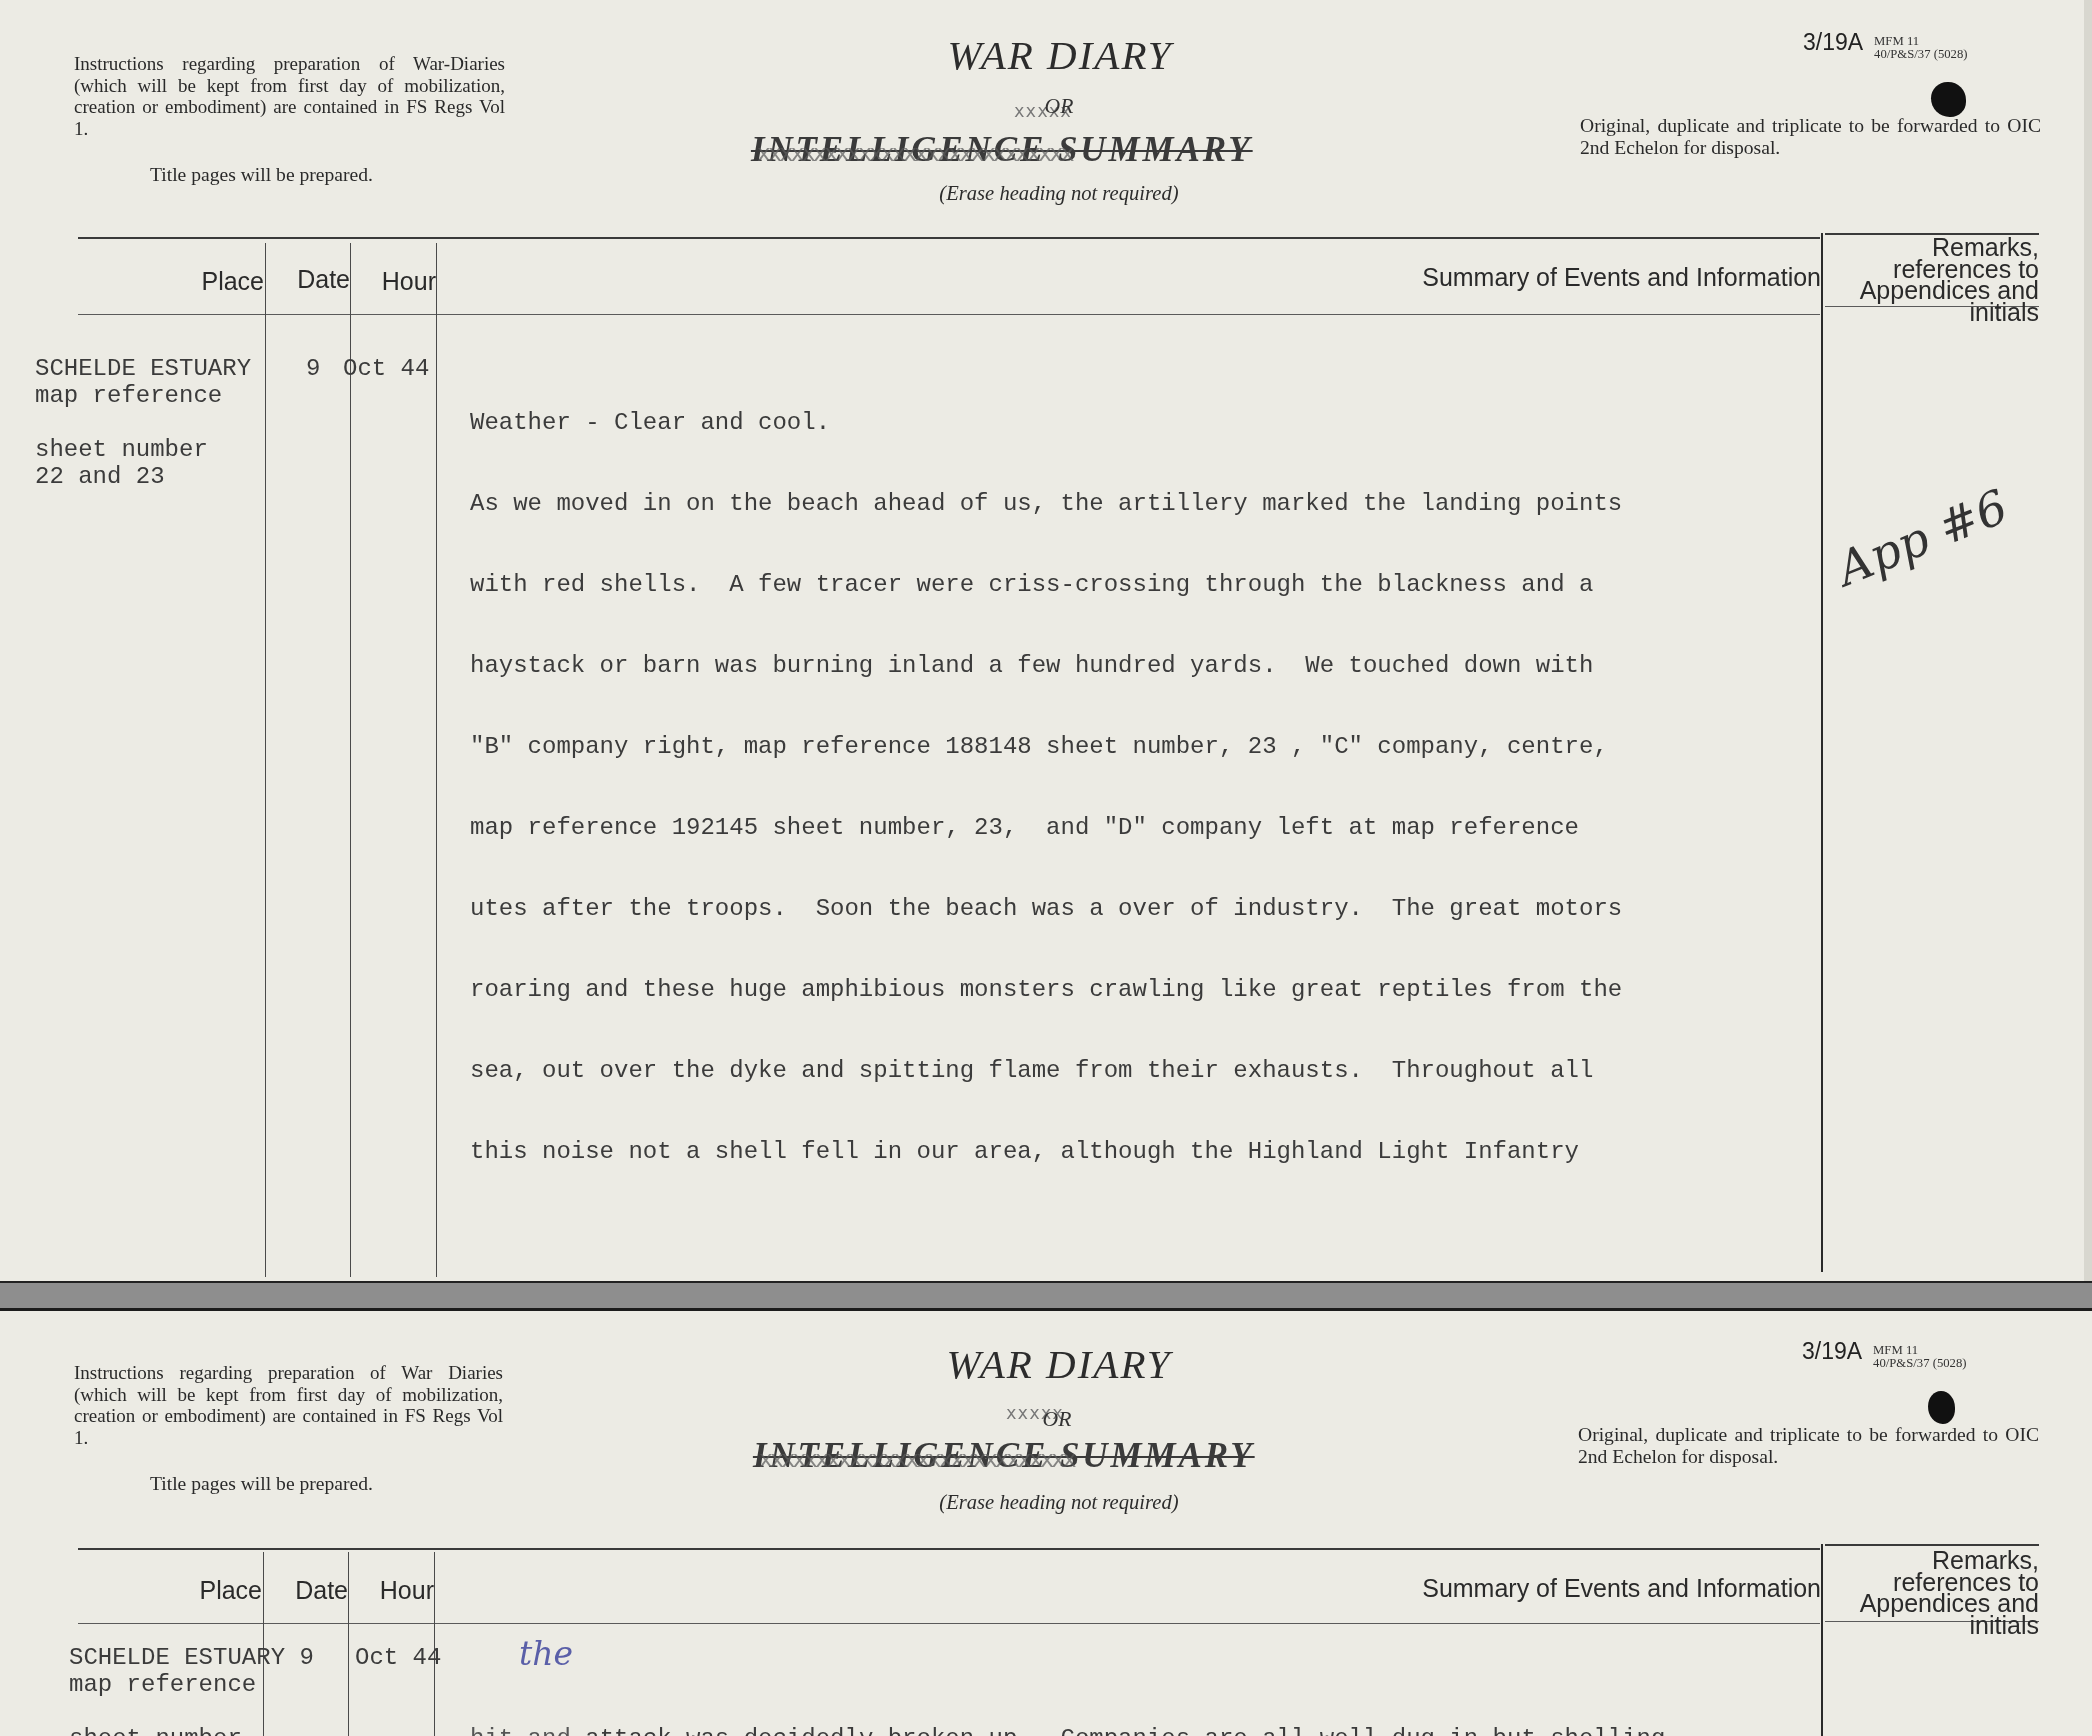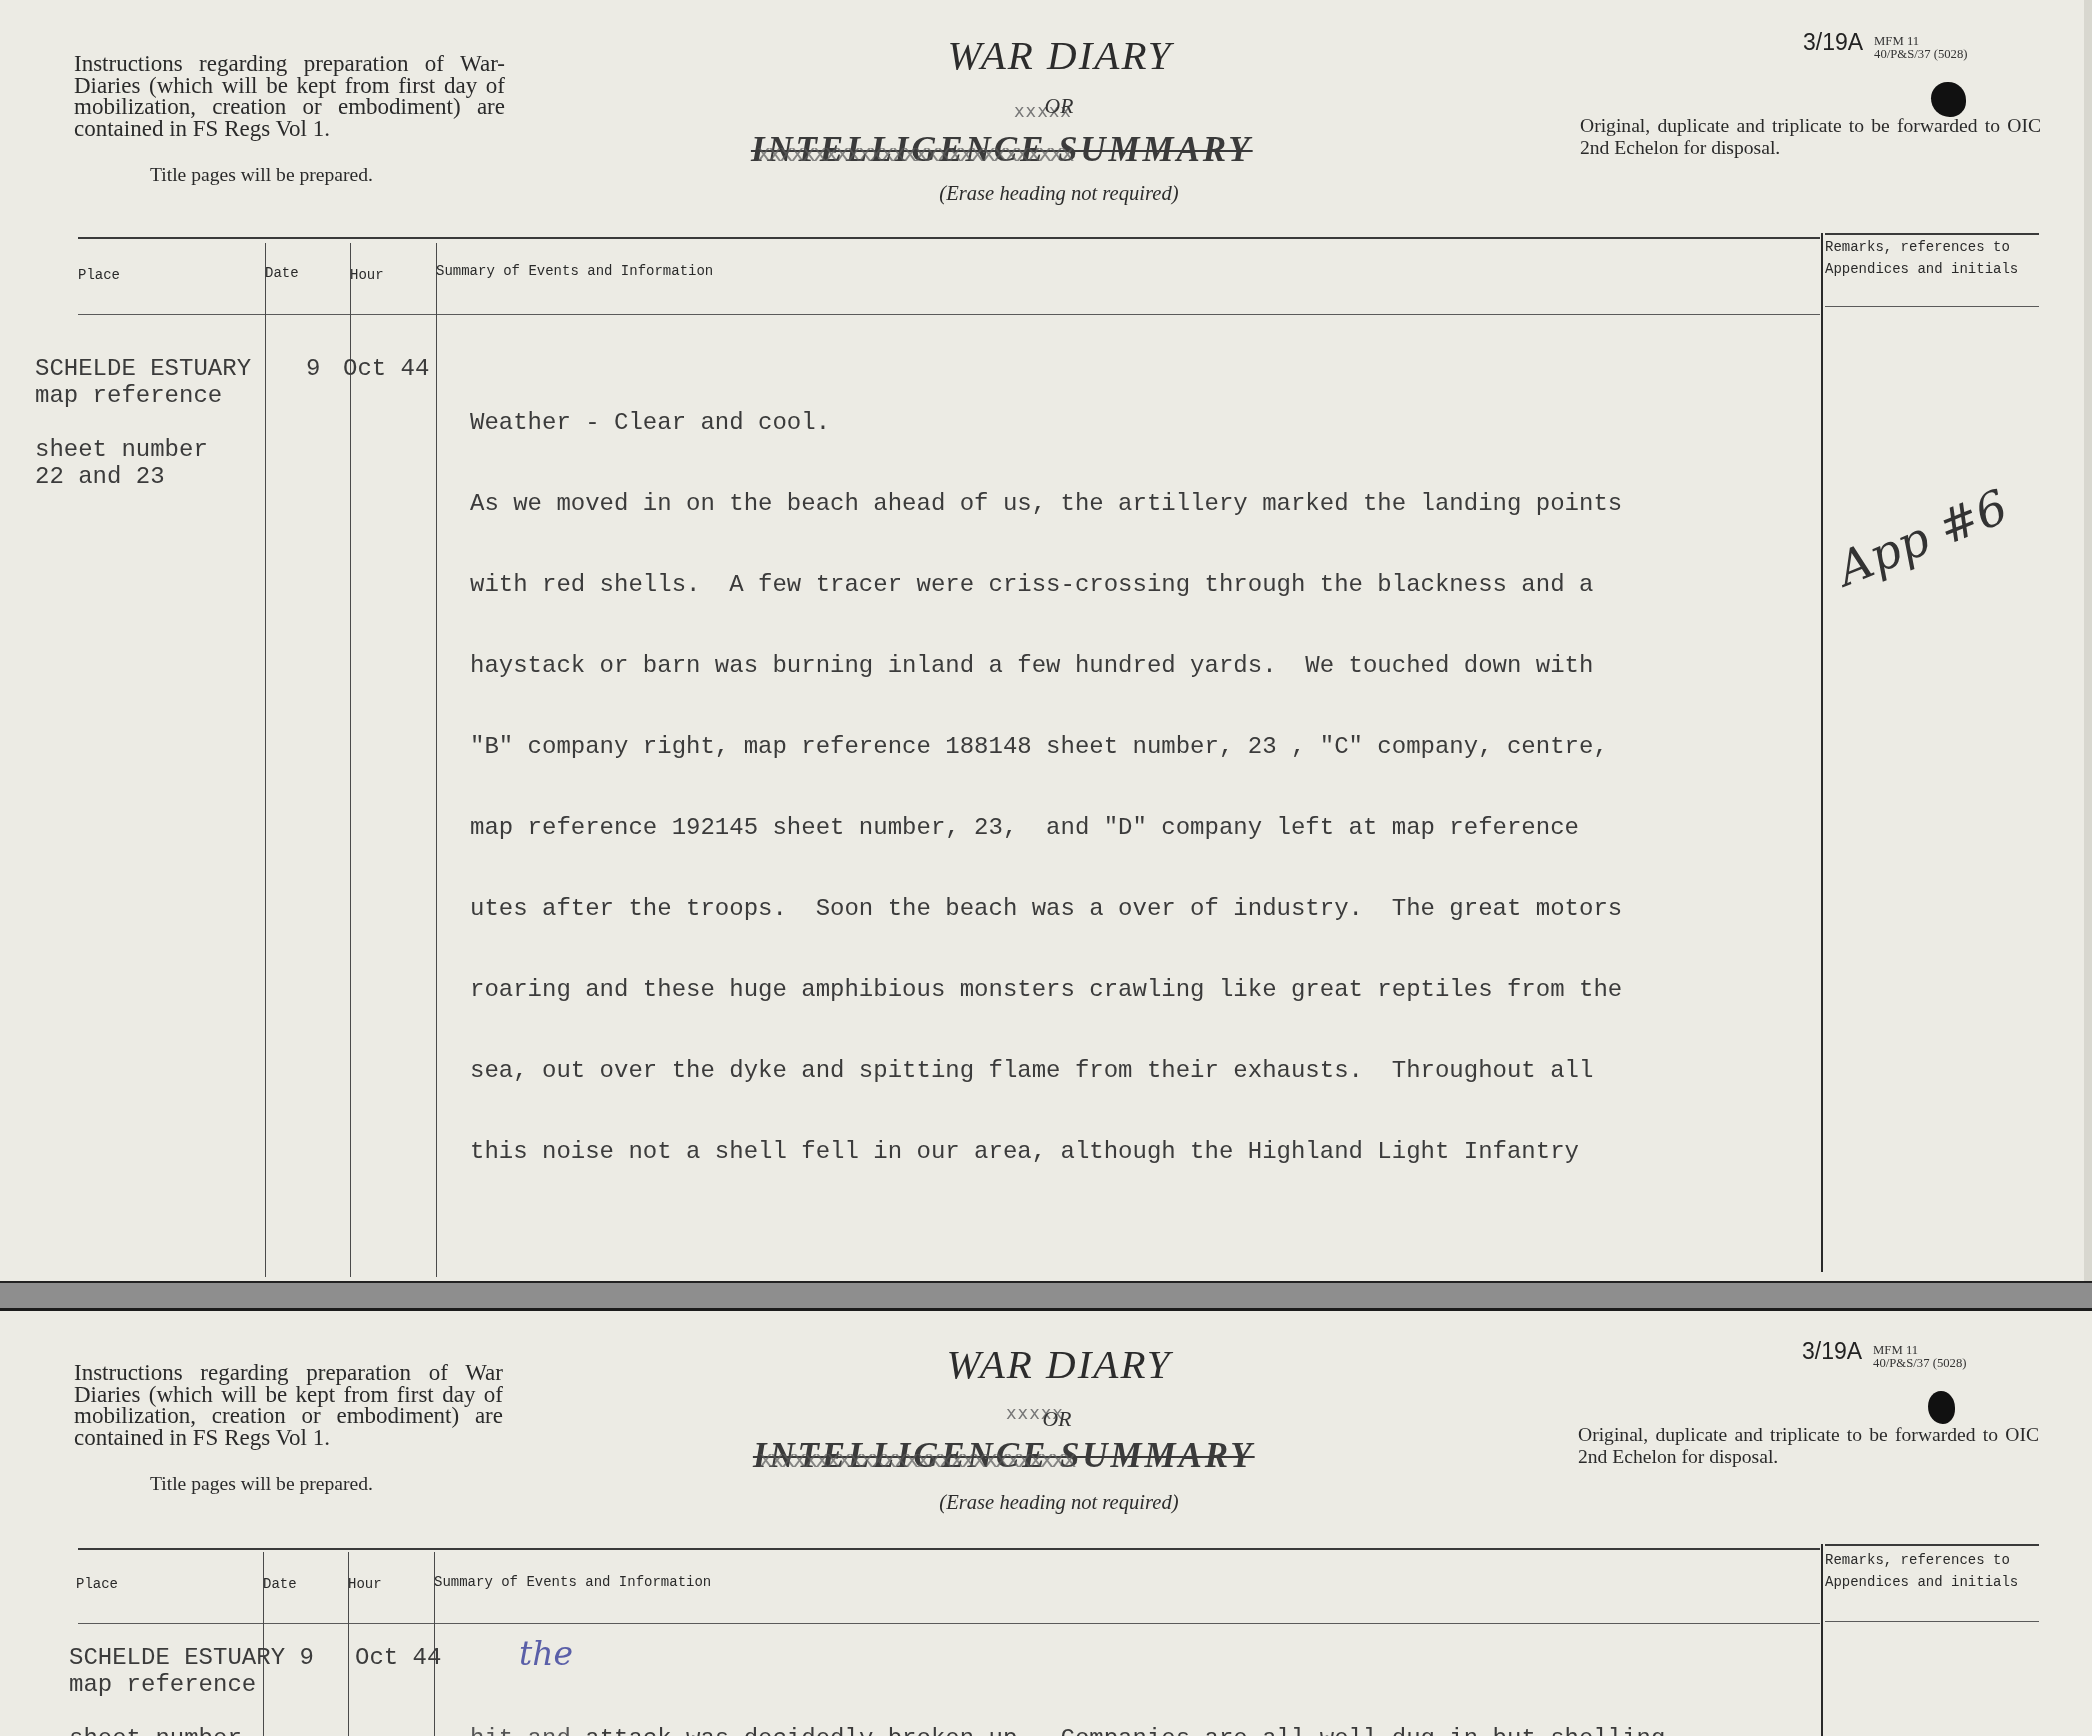--- a/index.html
+++ b/index.html
@@ -2,37 +2,37 @@
 <html><head>
 <meta charset="utf-8">
 <style>
   html, body { margin:0; padding:0; }
   body { width:2093px; height:1737px; position:relative; overflow:hidden; background:#8f8f8f; font-family:"DejaVu Serif", serif; color:#2b2b2b; }
   .sheet { position:absolute; left:0; width:2093px; background:#ecebe4; overflow:hidden; }
   .sheet.one { top:0; height:1281px; border-right:9.8px solid #d8d7cf; box-sizing:border-box; }
   .sheet.two { top:1308px; height:429px; border-top:3.9px solid #1c1c1c; }
   .sep { position:absolute; left:0; top:1281px; width:2093px; height:26.5px; background:#8e8e8e; border-top:2.9px solid #222; box-sizing:border-box; }
   .abs { position:absolute; }
-  .instr { font-family:"Liberation Serif", serif; font-size:23px; line-height:21.6px; text-align:justify; text-align-last:left; width:431px; color:#2a2a2a; }
+  .instr { font-family:"Liberation Serif", serif; font-size:19px; line-height:21.6px; text-align:justify; text-align-last:left; width:431px; color:#2a2a2a; }
   .titlepages { font-family:"Liberation Serif", serif; font-size:19.6px; color:#2a2a2a; }
   .wd-title { font-family:"Liberation Serif", serif; font-style:italic; font-size:41px; letter-spacing:2px; color:#2c2c2c; text-align:center; width:490px; }
   .or-word { font-family:"Liberation Serif", serif; font-style:italic; font-size:21.6px; color:#333; text-align:center; width:196px; }
   .or-x { position:absolute; font-family:"DejaVu Sans Mono", monospace; font-size:17.6px; color:#777; letter-spacing:1px; }
   .intel { font-family:"Liberation Serif", serif; font-style:italic; font-weight:bold; font-size:35px; letter-spacing:2.9px; color:#3a3a3a; text-decoration:line-through; text-decoration-thickness:2px; white-space:nowrap; }
   .xover { position:absolute; font-family:"DejaVu Sans Mono", monospace; font-size:23.5px; color:rgba(90,90,90,0.7); letter-spacing:-2.9px; white-space:nowrap;text-align:center; }
   .erase { font-family:"Liberation Serif", serif; font-style:italic; font-size:20.6px; color:#2c2c2c; text-align:center; width:392px; }
   .formno { font-family:"Liberation Sans", sans-serif; font-size:23px; color:#222; }
   .formsub { font-family:"Liberation Serif", serif; font-size:12.7px; line-height:12.7px; color:#333; }
   .orig { font-family:"Liberation Serif", serif; font-size:19.6px; line-height:21.6px; text-align:justify; text-align-last:left; width:461px; color:#2a2a2a; }
   .blot { position:absolute; background:#111; border-radius:48% 52% 45% 55%; }
   .hline { position:absolute; height:2px; background:#3a3a3a; }
   .hline.thin { height:1px; background:#5a5a5a; }
   .vline { position:absolute; width:1px; background:#4a4a4a; }
   .vline.dark { width:2px; background:#2a2a2a; }
-  .colhead { font-family:Liberation Mono, monospace; font-size:14px; color:#2a2a2a; text-align:left; }
+  .colhead { font-family:Liberation Sans, sans-serif; font-size:25px; color:#2a2a2a; text-align:right; }
   .typed { font-family:"Liberation Mono", monospace; font-size:24px; line-height:27px; color:#3b3b3b; white-space:pre; }
   .strike { text-decoration:line-through; text-decoration-thickness:2.9px; color:#555; }
   .hand { font-family:"DejaVu Serif", serif; font-style:italic; color:#333; }
   .hand.blue { color:#5a5fa8; }
 </style>
 </head>
 <body>
 
 <div class="sheet one">
   <div class="abs instr" style="left:74px;top:53px;">Instructions regarding preparation of War-Diaries (which will be kept from first day of mobilization, creation or embodiment) are contained in FS Regs Vol 1.</div>

